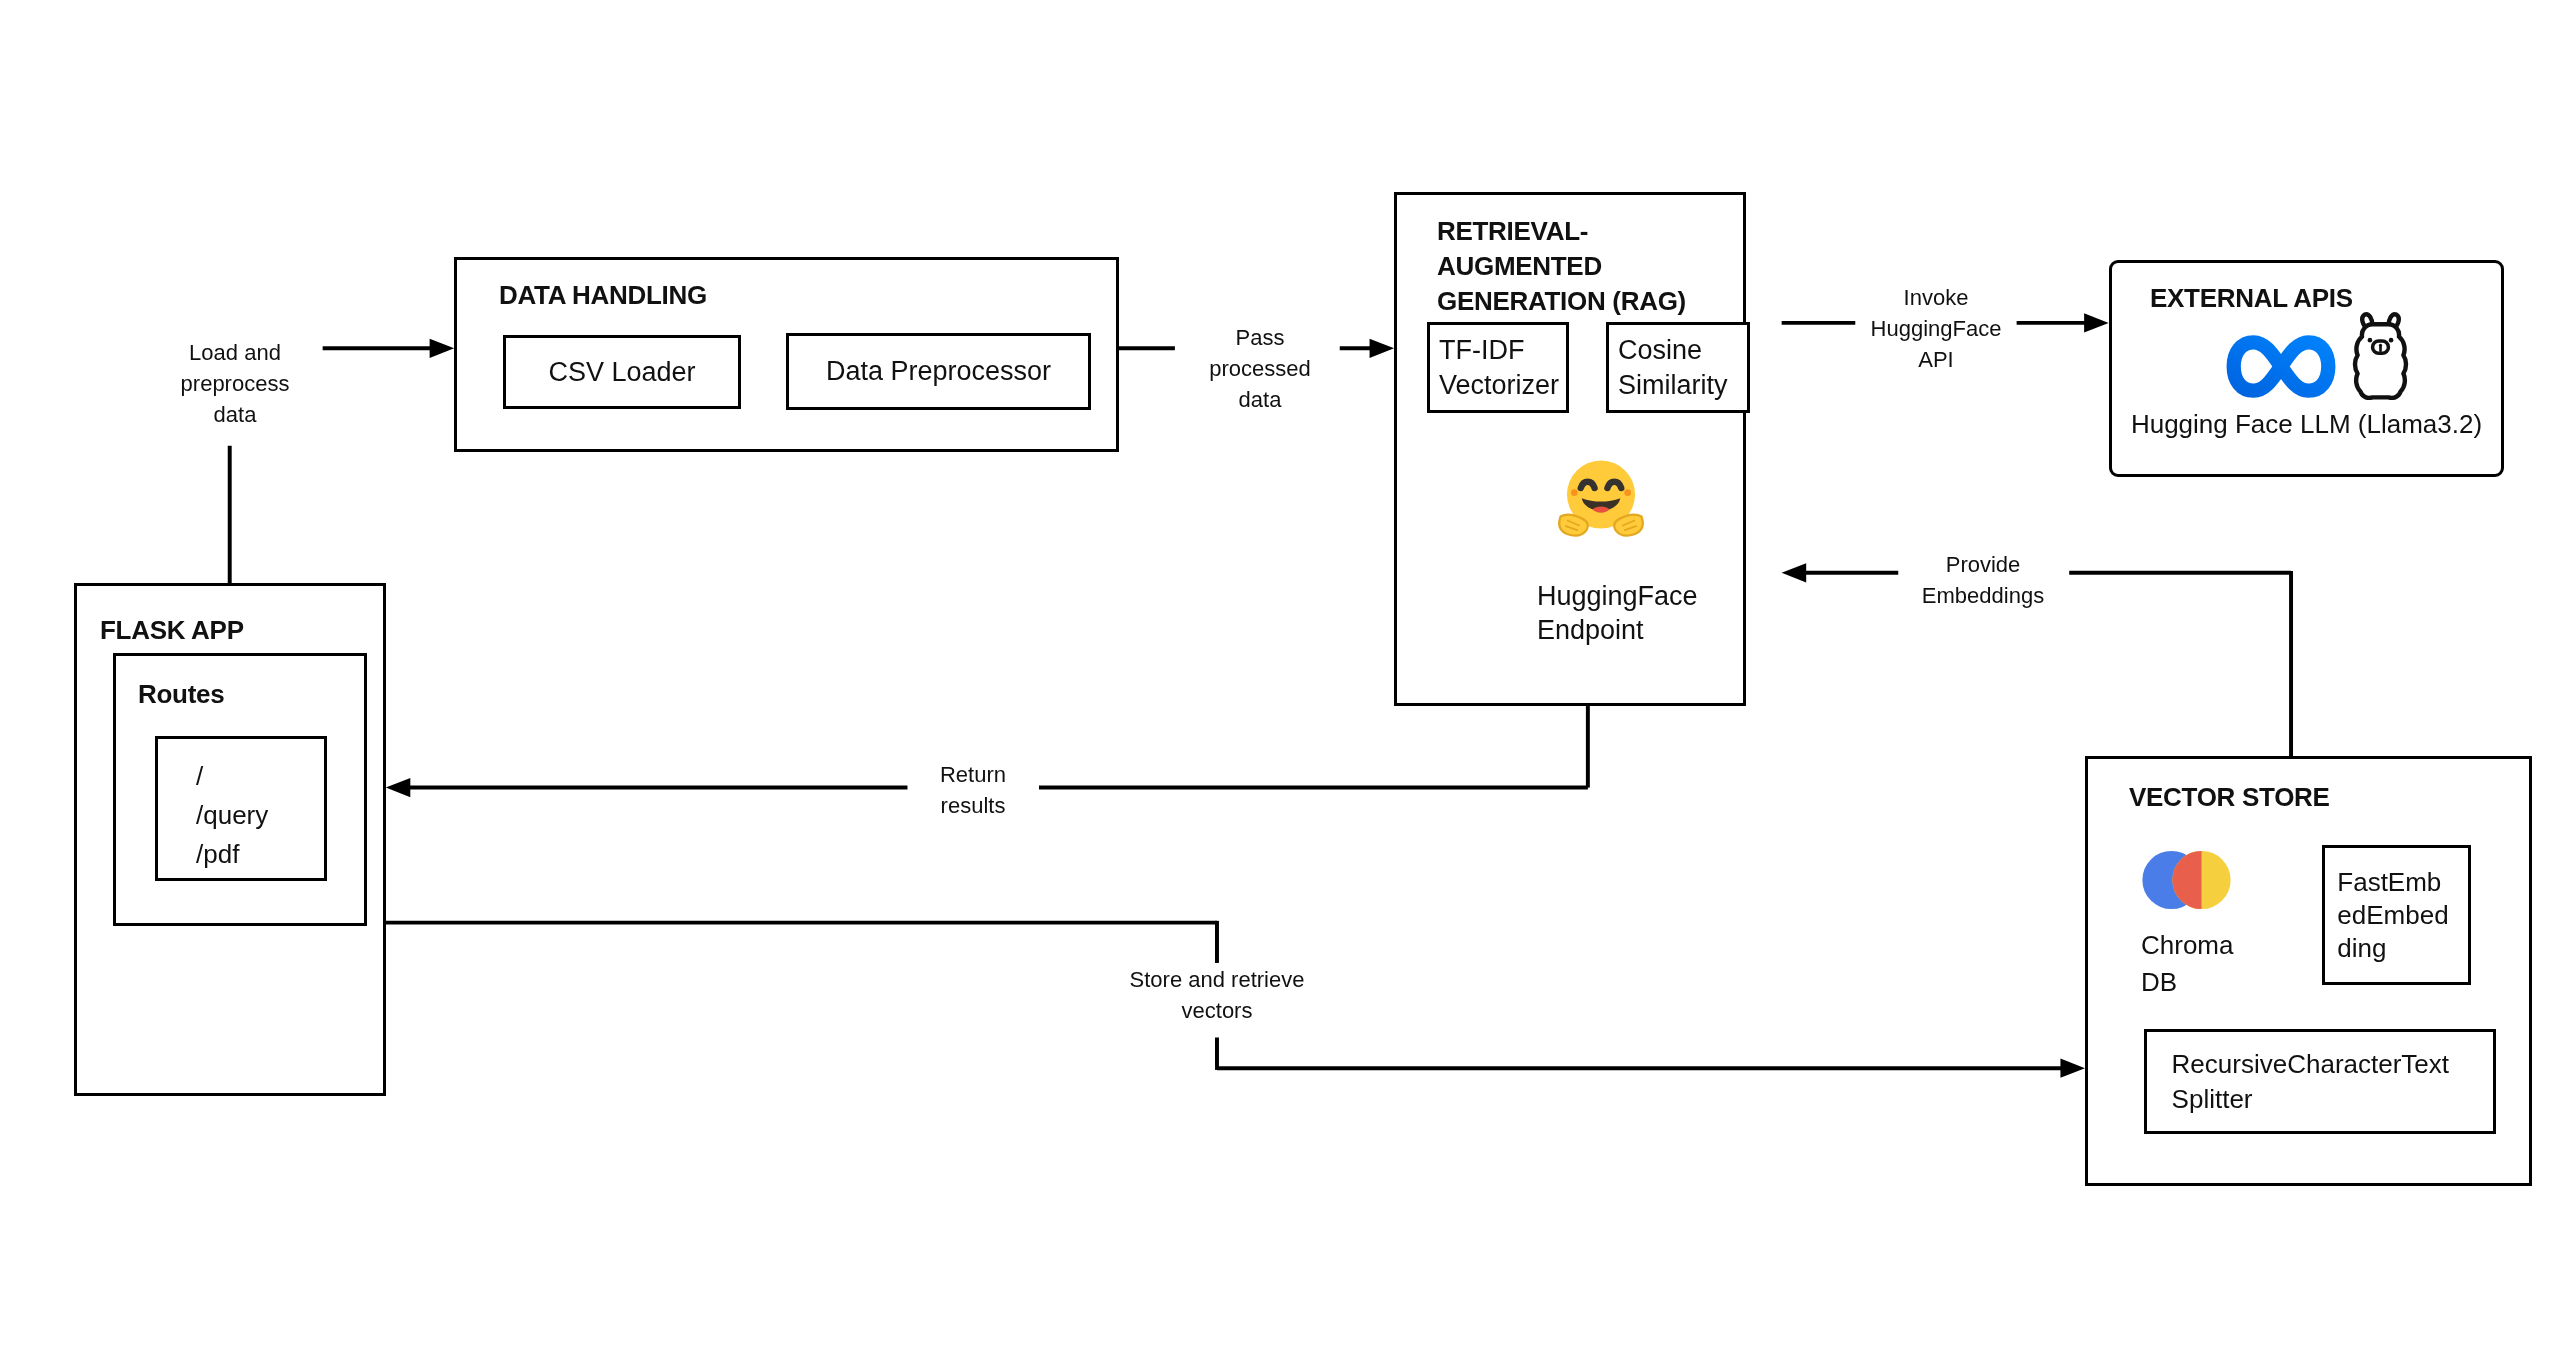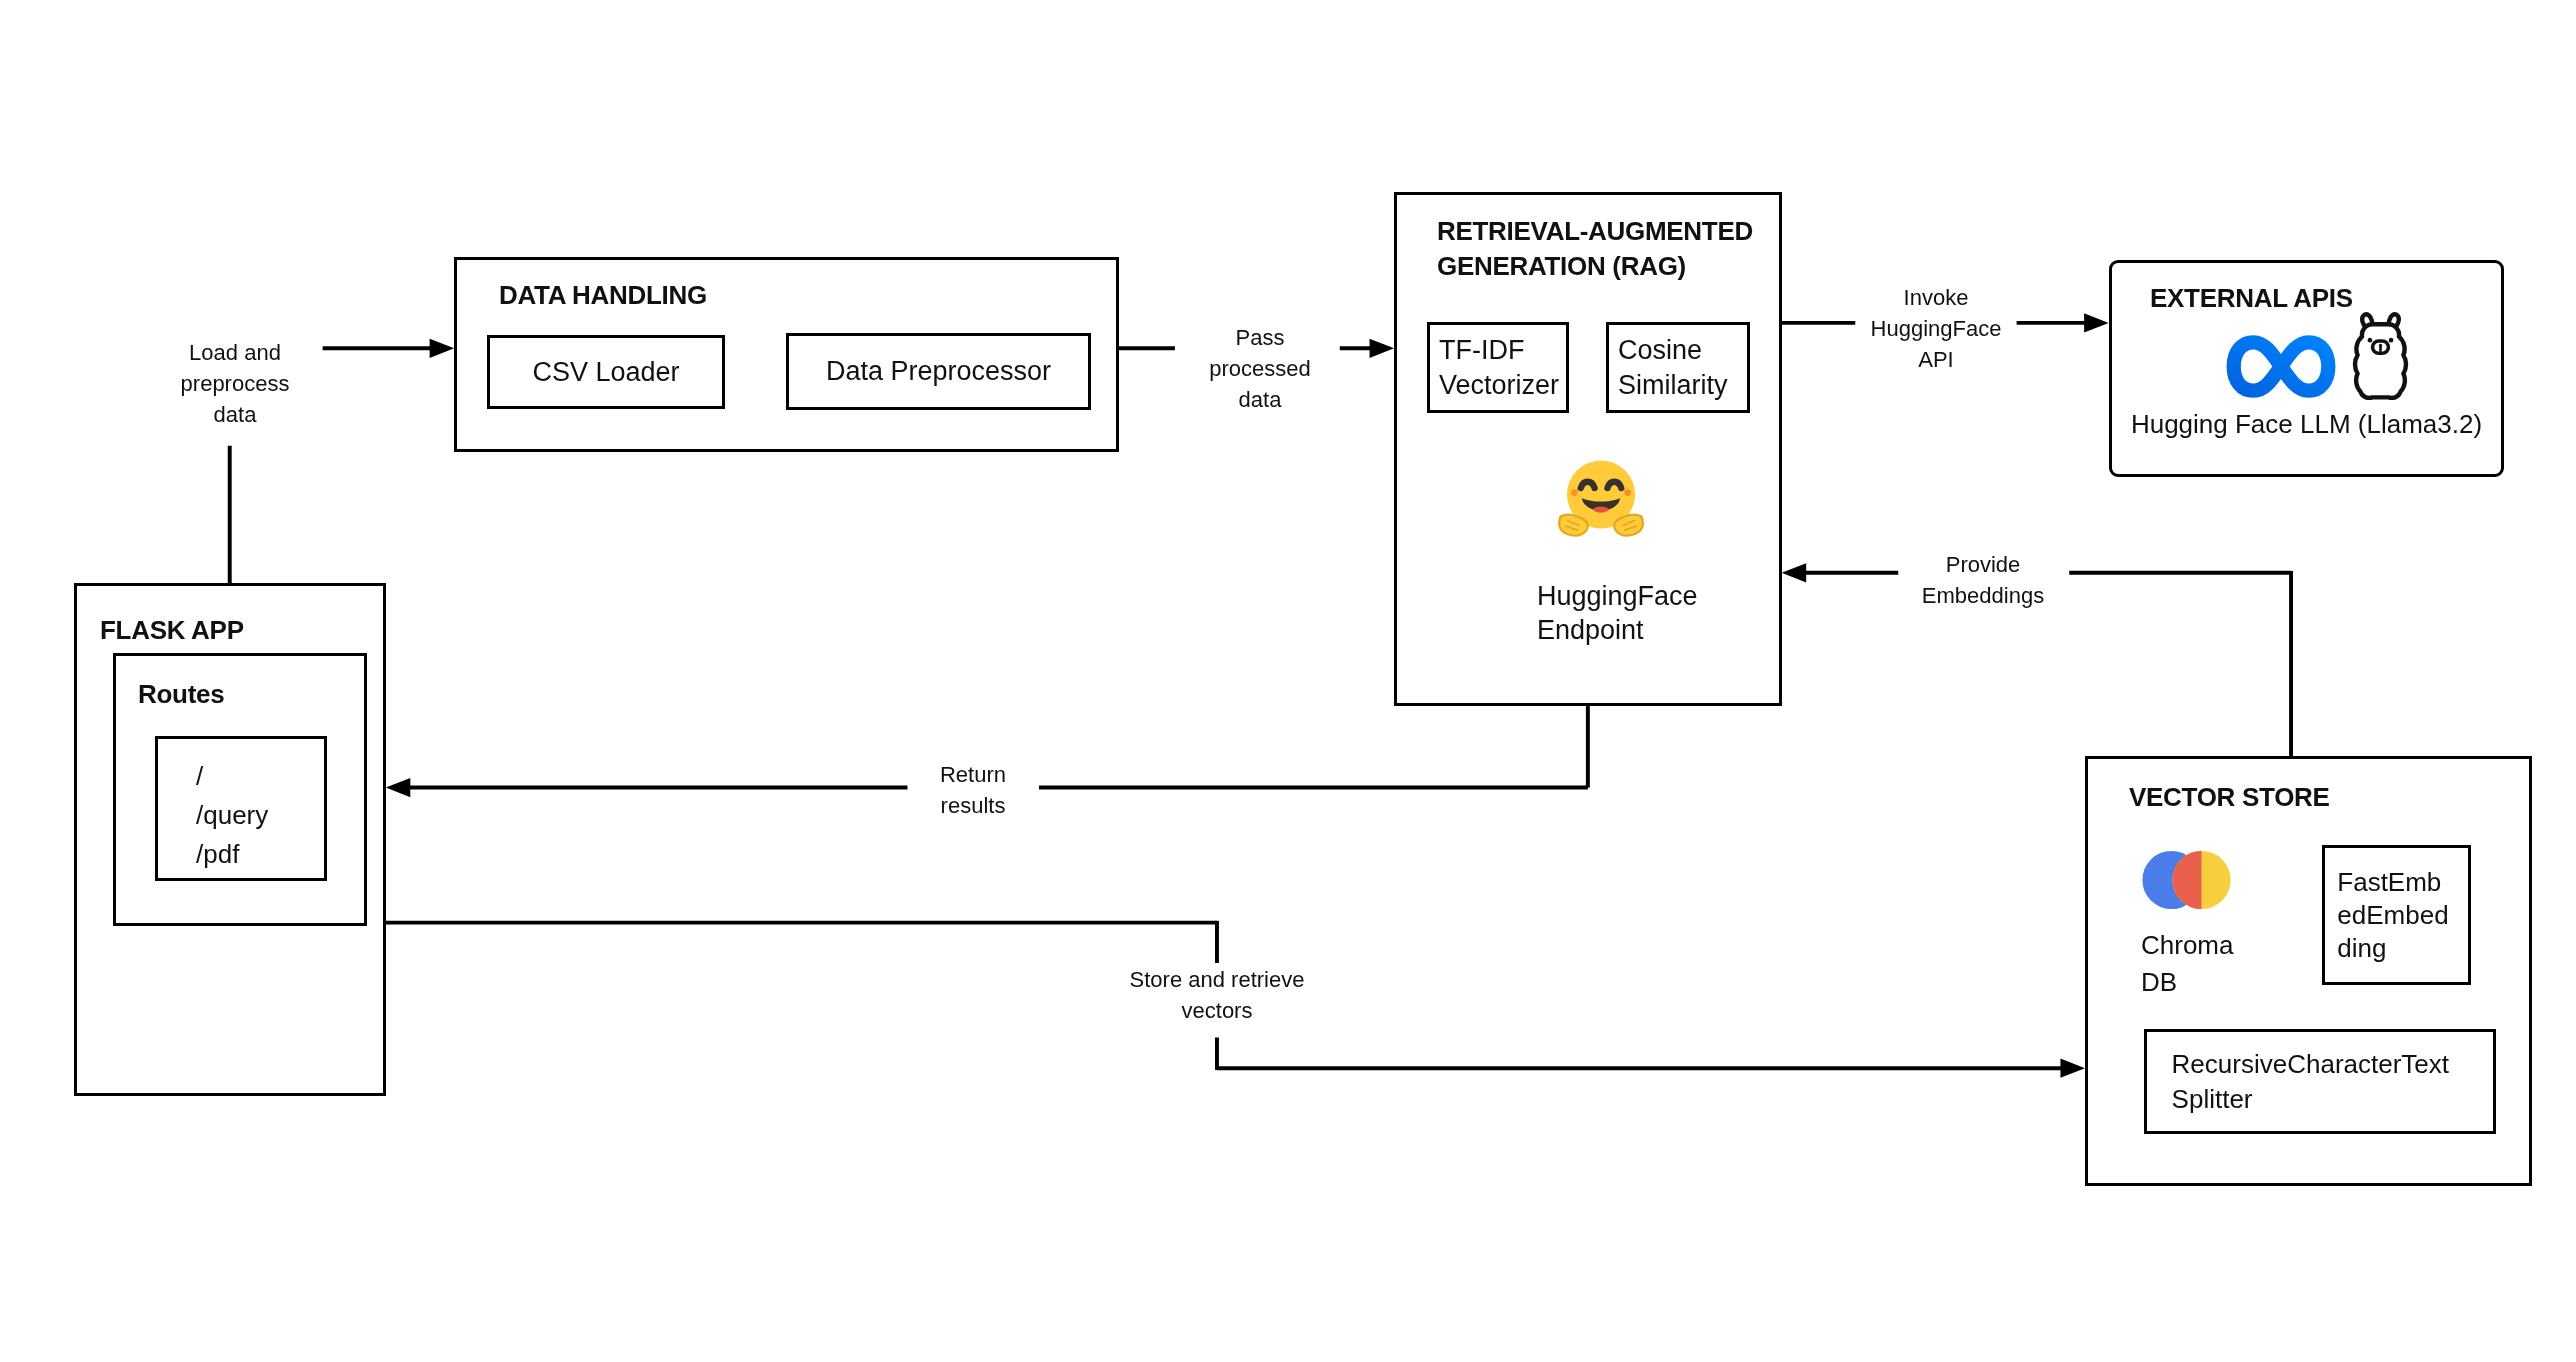--- a/index.html
+++ b/index.html
@@ -16,25 +16,25 @@
   .node.left{justify-content:flex-start;text-align:left;padding-left:9px;}
   .edge-label{position:absolute;transform:translate(-50%,-50%);z-index:3;
               font-size:22px;line-height:31px;text-align:center;white-space:pre-line;
               background:transparent;}
   .icon{position:absolute;z-index:3;}
   .caption{position:absolute;font-size:26px;}
 
   
   #box-data-handling{left:454px;top:257px;width:665px;height:195px;}
   #dh-title{left:42px;top:17.5px;}
-  #node-csv{left:30px;top:75px;width:238px;height:74px;}
+  #node-csv{left:46px;top:75px;width:238px;height:74px;}
   #node-prep{left:329px;top:73px;width:305px;height:77px;}
 
   
-  #box-rag{left:1394px;top:192px;width:388px;height:514px;}
+  #box-rag{left:1394px;top:192px;width:352px;height:514px;}
   #rag-title{left:40px;top:19px;}
   #node-tfidf{left:30px;top:127px;width:142px;height:91px;}
   #node-cosine{left:209px;top:127px;width:144px;height:91px;}
   #hf-emoji{left:158px;top:259px;width:92px;height:92px;}
   #endpoint-label{left:140px;top:384px;font-size:27px;line-height:34px;white-space:pre-line;position:absolute;}
 
   
   #box-external{left:2109px;top:260px;width:395px;height:217px;border-radius:9px;}
   #ext-title{left:38px;top:17.5px;}
   #meta-logo{left:114px;top:70px;width:110px;height:67px;}

